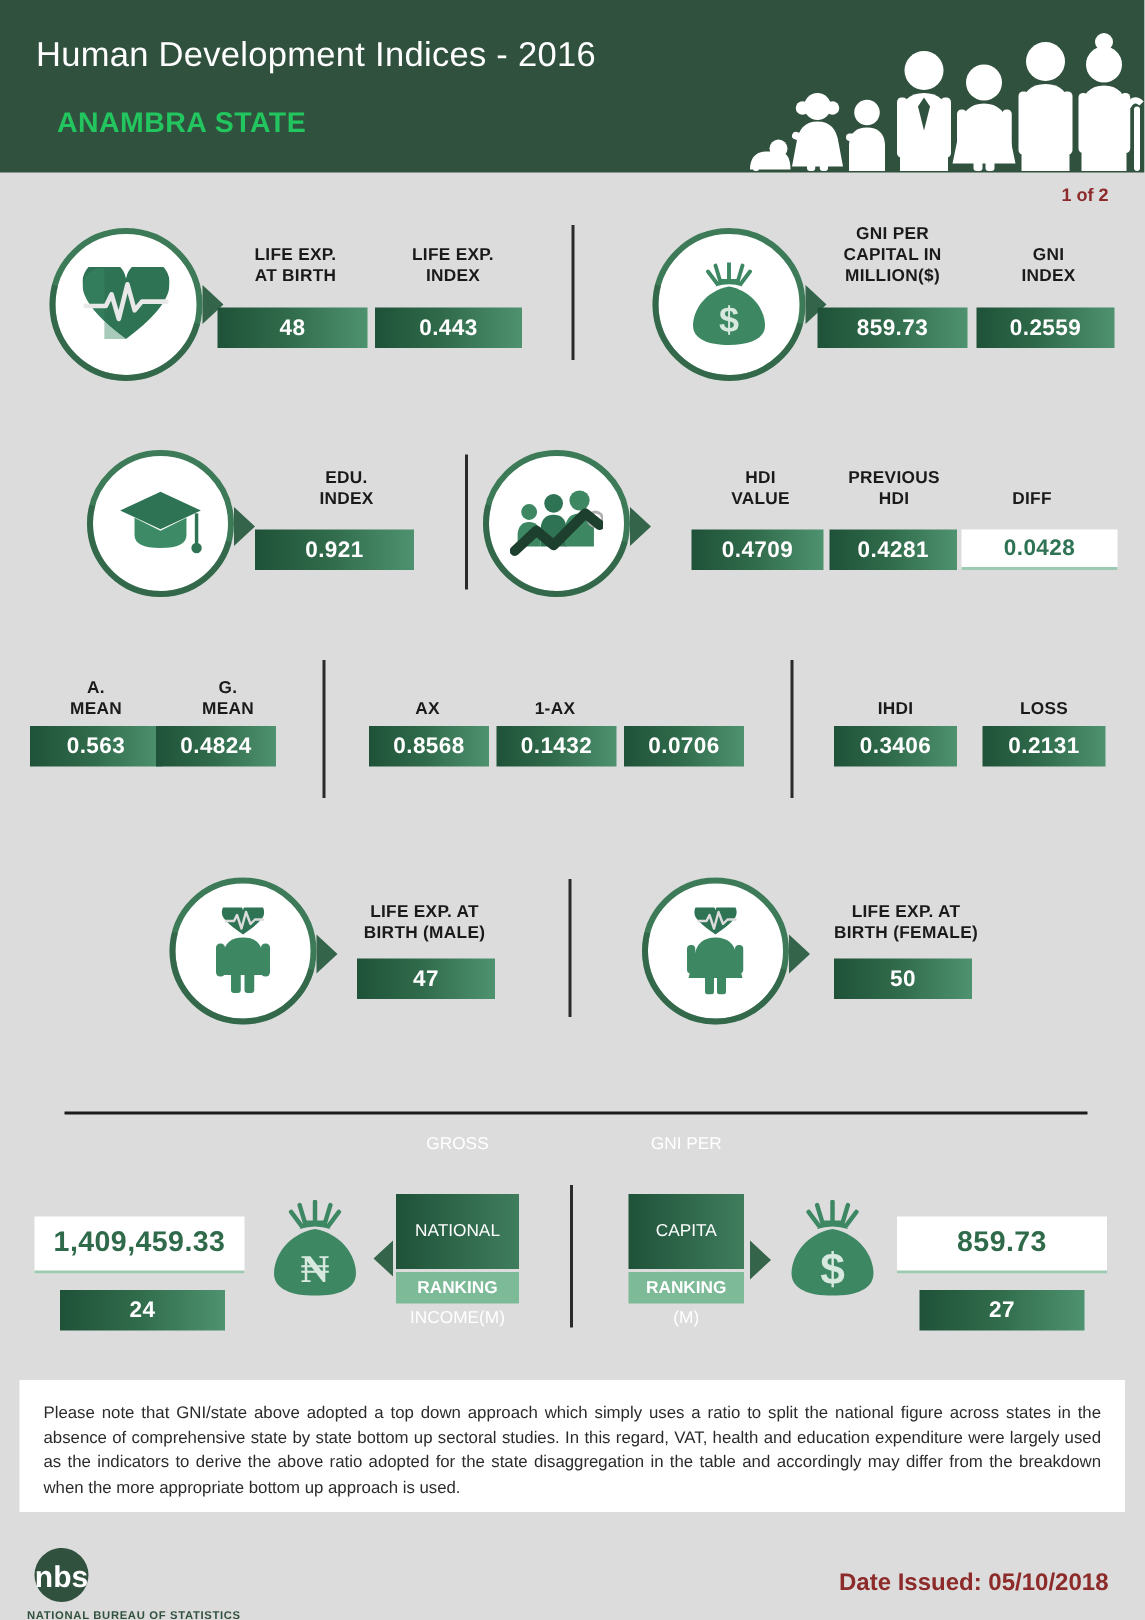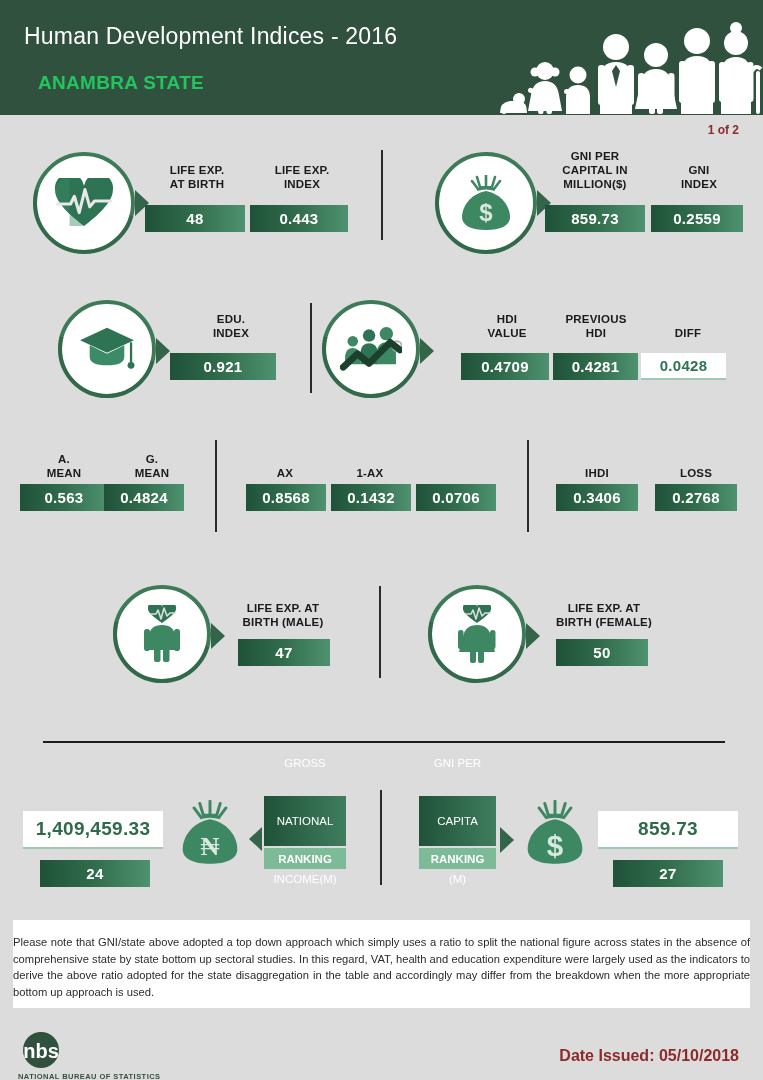--- a/index.html
+++ b/index.html
@@ -99,21 +99,21 @@
   .stack-rank {
     position: absolute; text-align: center;
     background: #7cba98; color: #ffffff;
     font-size: 11.5px; font-weight: bold;
     display: flex; align-items: center; justify-content: center;
   }
 
   
   .note {
     position: absolute; left: 13px; top: 920px; width: 737px; height: 88px;
-    background: #ffffff; padding: 14px 0;
+    background: #ffffff; padding: 14px 16px;
     font-size: 11.2px; line-height: 16.5px; color: #2b2b2b; text-align: justify;
   }
 
   
   .footer { position: absolute; left: 0; top: 1012px; width: 763px; height: 68px; background: #dcdcdc; }
   .logo-wrap { position: absolute; left: 18px; top: 18px; }
   .logo-caption {
     position: absolute; left: 18px; top: 60px;
     font-size: 7.5px; font-weight: bold; color: #31513f; letter-spacing: .45px;
   }
@@ -277,21 +277,21 @@
 
   <div class="lbl" style="left:552px; top:312px; width:88px;">
     <span>PREVIOUS</span><br>
     <span>HDI</span>
   </div>
   <div class="val" style="left:553px; top:353px; width:85px;">0.4281</div>
 
   <div class="lbl" style="left:644px; top:326px; width:88px;">
     <span>DIFF</span>
   </div>
-  <div class="val white" style="left:641px; top:353px; width:85px;">0.0428</div>
+  <div class="val white" style="left:641px; top:353px; width:104px;">0.0428</div>
 
   <div class="lbl" style="left:18px; top:452px; width:92px;">
     <span>A.</span><br>
     <span>MEAN</span>
   </div>
   <div class="val" style="left:20px; top:484px; width:88px;">0.563</div>
 
   <div class="lbl" style="left:106px; top:452px; width:92px;">
     <span>G.</span><br>
     <span>MEAN</span>
@@ -315,21 +315,21 @@
   <div class="vdiv" style="left:527px; top:440px; height:92px;"></div>
 
   <div class="lbl" style="left:556px; top:466px; width:82px;">
     <span>IHDI</span>
   </div>
   <div class="val" style="left:556px; top:484px; width:82px;">0.3406</div>
 
   <div class="lbl" style="left:655px; top:466px; width:82px;">
     <span>LOSS</span>
   </div>
-  <div class="val" style="left:655px; top:484px; width:82px;">0.2768</div>
+  <div class="val" style="left:655px; top:484px; width:82px;">0.2131</div>
 
   <div class="badge-circle" style="left:113px; top:585px; width:98px; height:98px;">
     <div class="ring"></div>
     <svg width="52" height="58" viewBox="0 0 52 58">
       <path d="M26 18 C16 11, 12 7, 12 4 A5 5 0 0 1 26 2 A5 5 0 0 1 40 4 C40 7, 36 11, 26 18z" fill="#2f7355"></path>
       <path d="M14 9 L20 9 L22 5 L25 14 L28 3 L31 11 L34 8 L40 8" stroke="#dcdcdc" stroke-width="1.6" fill="none" stroke-linejoin="round"></path>
       <path d="M26 20 q-12 0-13 11 l0 14 h26 l0-14 q-1-11-13-11z" fill="#3d8763"></path>
       <rect x="8" y="24" width="6" height="22" rx="2.8" fill="#3d8763"></rect>
       <rect x="38" y="24" width="6" height="22" rx="2.8" fill="#3d8763"></rect>
       <rect x="18" y="41" width="6.5" height="16" rx="2" fill="#3d8763"></rect>

